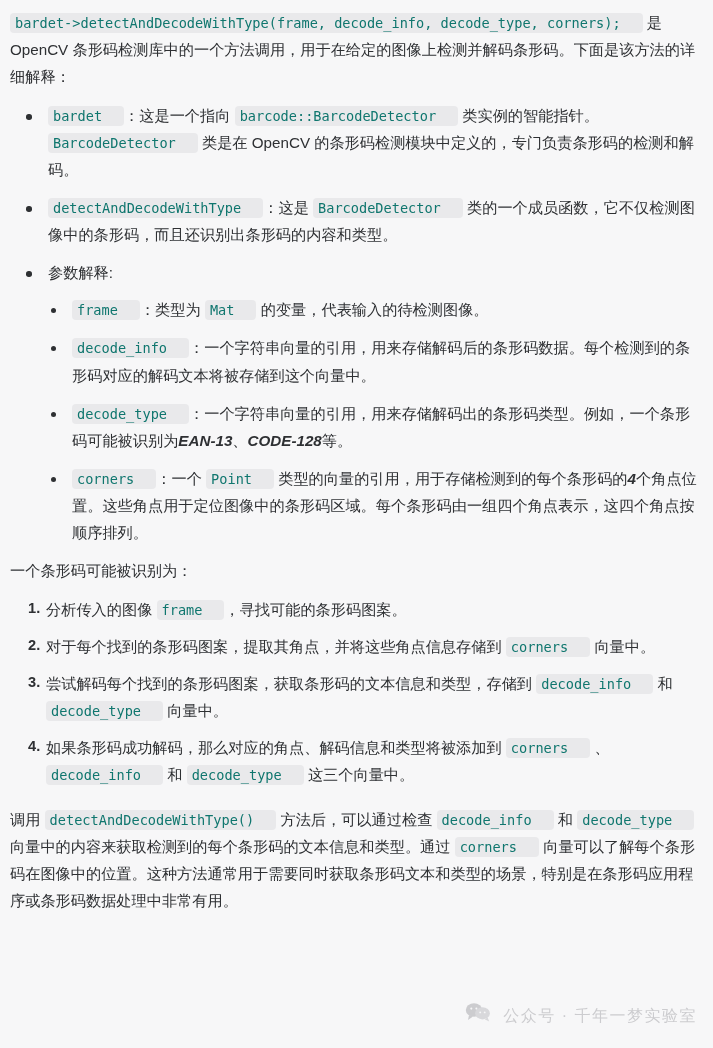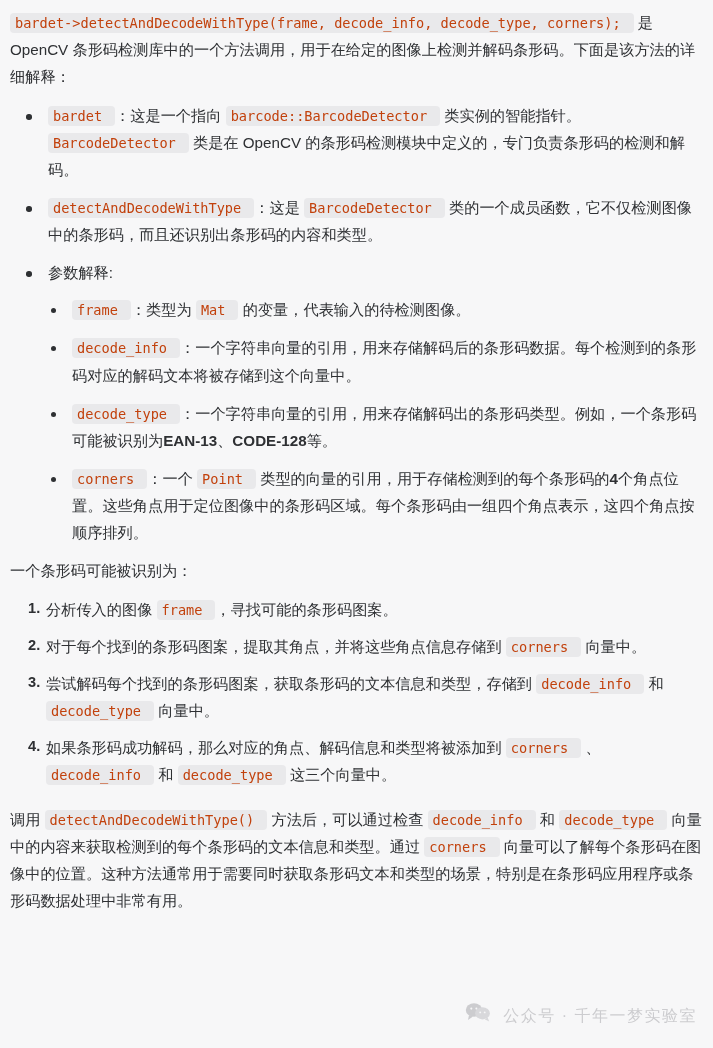--- a/index.html
+++ b/index.html
@@ -24,27 +24,27 @@
     width: 713px;
     height: 1048px;
   }
   p.para {
     margin: 0 0 12px 0;
   }
   code.inline {
     font-family: "DejaVu Sans Mono", "Liberation Mono", monospace;
     background: #e9e9eb;
     border-radius: 4px;
-    padding: 2px 13px 2px 5px;
+    padding: 2px 22px 2px 5px;
     font-size: 13.6px;
-    color: #c2410c;
+    color: #0f766e;
     white-space: pre-wrap;
     line-height: 1.5;
   }
-  b.strong { font-weight: bold; }
+  b.strong { font-weight: bold; font-style: italic; }
 
   
   ul.lvl1 {
     list-style: none;
     margin: 0 0 10px 0;
     padding: 0;
   }
   ul.lvl1 > li {
     position: relative;
     padding-left: 38px;

